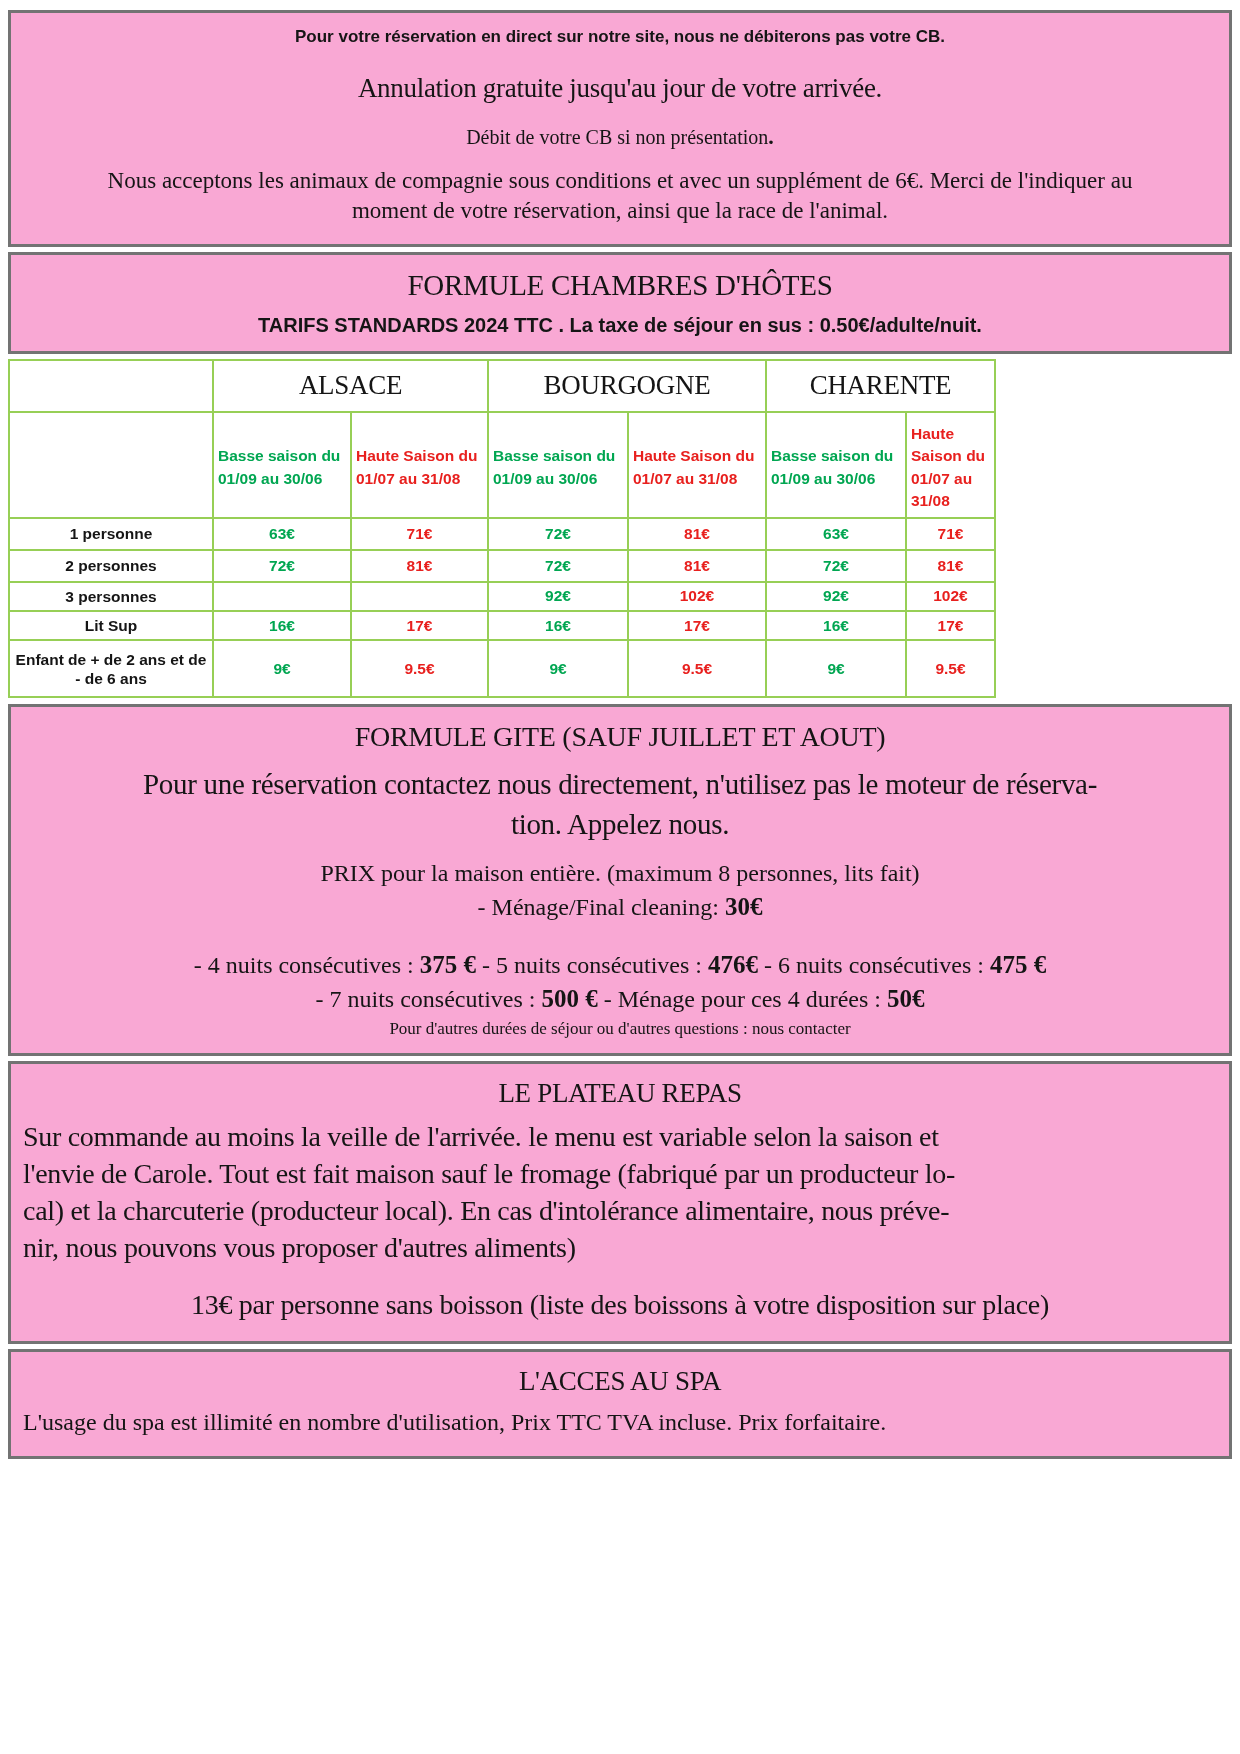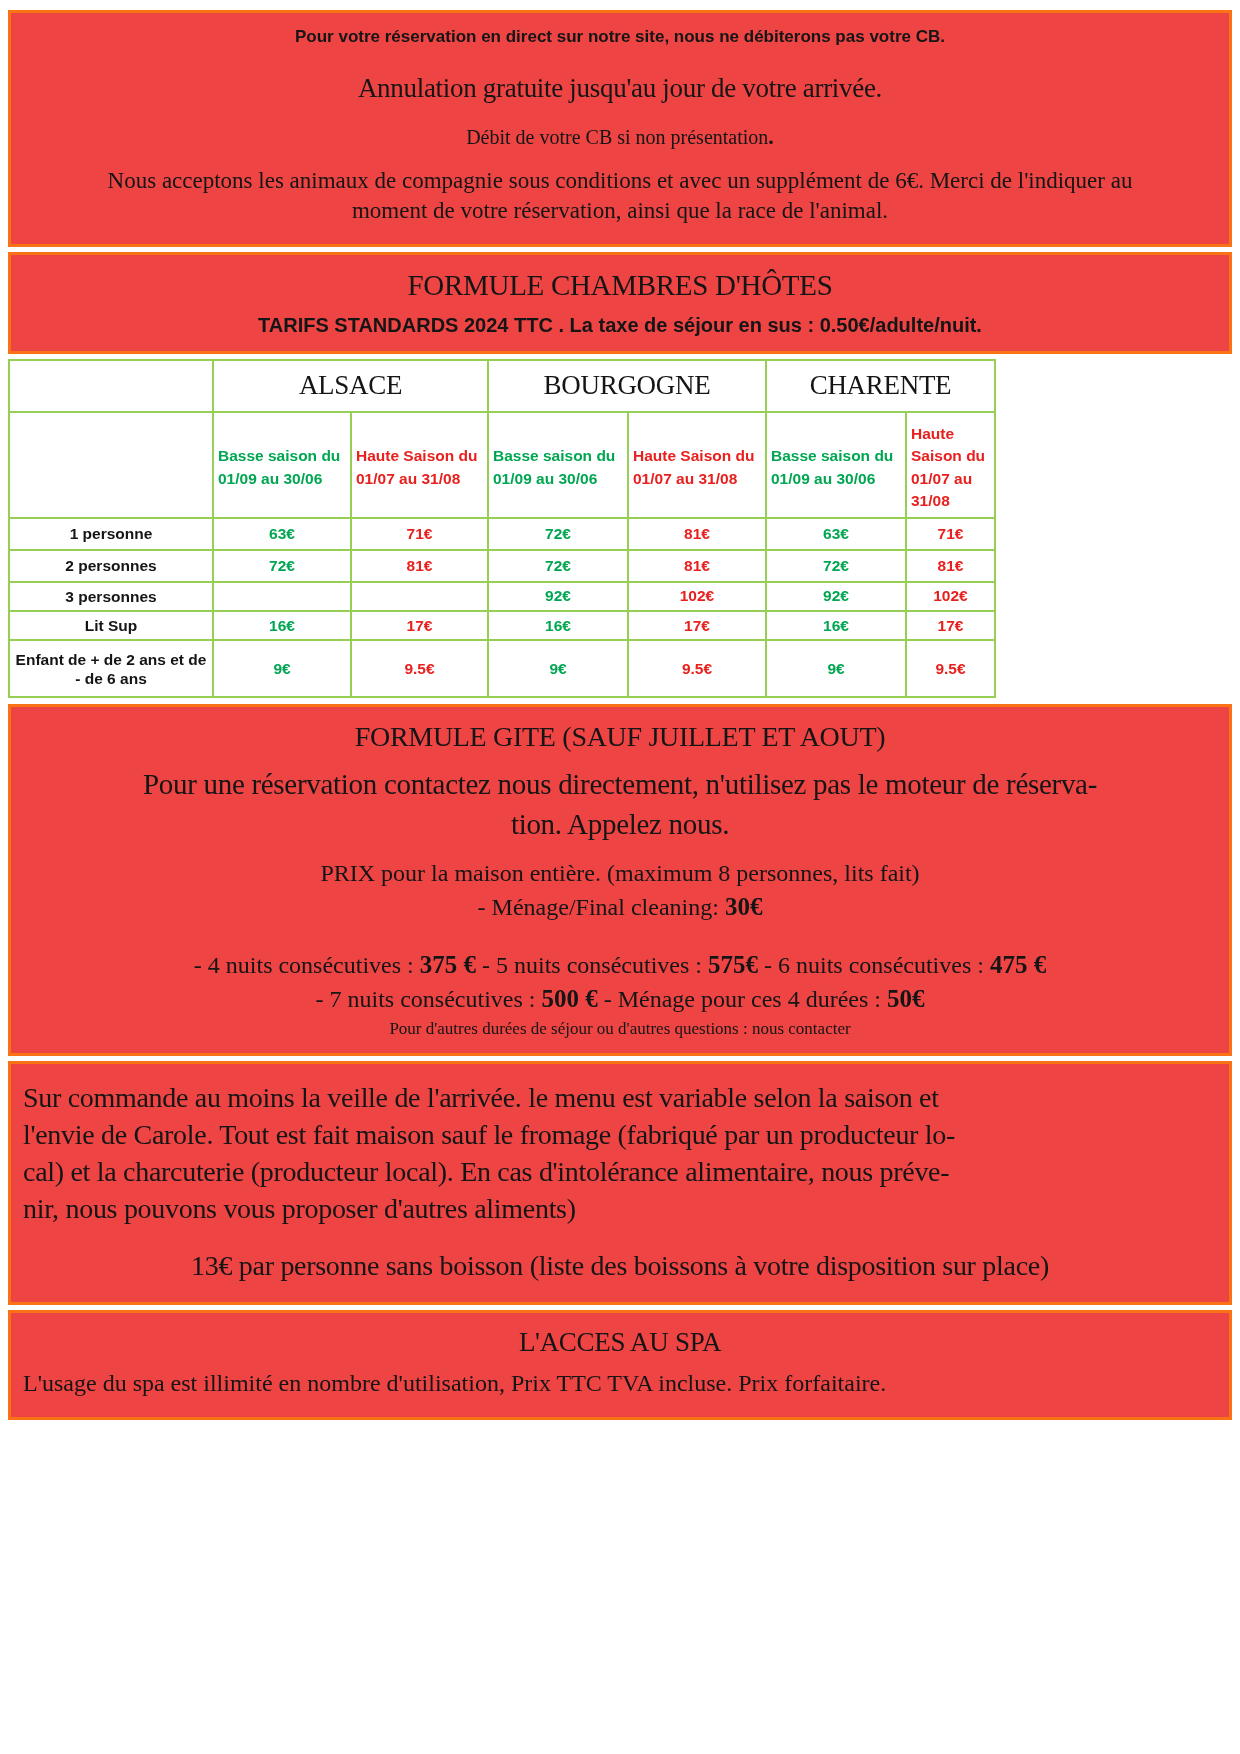--- a/index.html
+++ b/index.html
@@ -2,23 +2,23 @@
 <html><head>
 <meta charset="utf-8">
 <style>
   html,body{margin:0;padding:0;}
   body{
     width:1240px;height:1754px;background:#ffffff;
     font-family:"Liberation Serif",serif;color:#151515;
     -webkit-font-smoothing:antialiased;
   }
   .box{
-    border:3px solid #f97316;
+    border:3px solid #737373;
     margin:0 8px 5px 8px;
-    background:#ef4444;
+    background:#f9a8d4;
   }
   .center{text-align:center;}
   .sans{font-family:"Liberation Sans",sans-serif;}
   .prewrap{white-space:pre-line;}
 
   
   .box-intro{margin-top:10px;padding:8px 12px 16px 12px;}
   .intro-line1{font-size:17px;font-weight:bold;margin:6px 0 2px 0;}
   .intro-line2{font-size:27px;margin:26px 0 10px 0;letter-spacing:-0.3px;}
   .intro-line3{font-size:20px;margin:20px 0 14px 0;}
@@ -190,26 +190,27 @@
   </tr>
 </tbody>
   </table>
 
 <div class="box box-gite center">
   <div class="gite-title">FORMULE GITE (SAUF JUILLET ET AOUT)</div>
   <div class="gite-intro prewrap">Pour une réservation contactez nous directement, n'utilisez pas le moteur de réserva-
 tion. Appelez nous.</div>
   <div class="gite-prix">PRIX pour la maison entière. (maximum 8 personnes, lits fait)</div>
   <div class="gite-line"><span>- Ménage/Final cleaning: </span><b>30€</b></div>
-  <div class="gite-line gite-gap"><span>- 4 nuits consécutives : </span><b>375 €</b><span> - 5 nuits consécutives : </span><b>575€</b><span> - 6 nuits consécutives : </span><b>475 €</b></div>
+  <div class="gite-line gite-gap"><span>- 4 nuits consécutives : </span><b>375 €</b><span> - 5 nuits consécutives : </span><b>476€</b><span> - 6 nuits consécutives : </span><b>475 €</b></div>
   <div class="gite-line"><span>- 7 nuits consécutives : </span><b>500 €</b><span> - Ménage pour ces 4 durées : </span><b>50€</b></div>
   <div class="gite-note">Pour d'autres durées de séjour ou d'autres questions : nous contacter</div>
 </div>
 
 <div class="box box-plateau center">
+  <div class="plateau-title">LE PLATEAU REPAS</div>
   <div class="plateau-body prewrap">Sur commande au moins la veille de l'arrivée. le menu est variable selon la saison et
 l'envie de Carole. Tout est fait maison sauf le fromage (fabriqué par un producteur lo-
 cal) et la charcuterie (producteur local). En cas d'intolérance alimentaire, nous préve-
 nir, nous pouvons vous proposer d'autres aliments)</div>
   <div class="plateau-price">13€ par personne sans boisson (liste des boissons à votre disposition sur place)</div>
 </div>
 
 <div class="box box-spa center">
   <div class="spa-title">L'ACCES AU SPA</div>
   <div class="spa-line1">L'usage du spa est illimité en nombre d'utilisation,  Prix TTC TVA incluse. Prix forfaitaire.</div>

